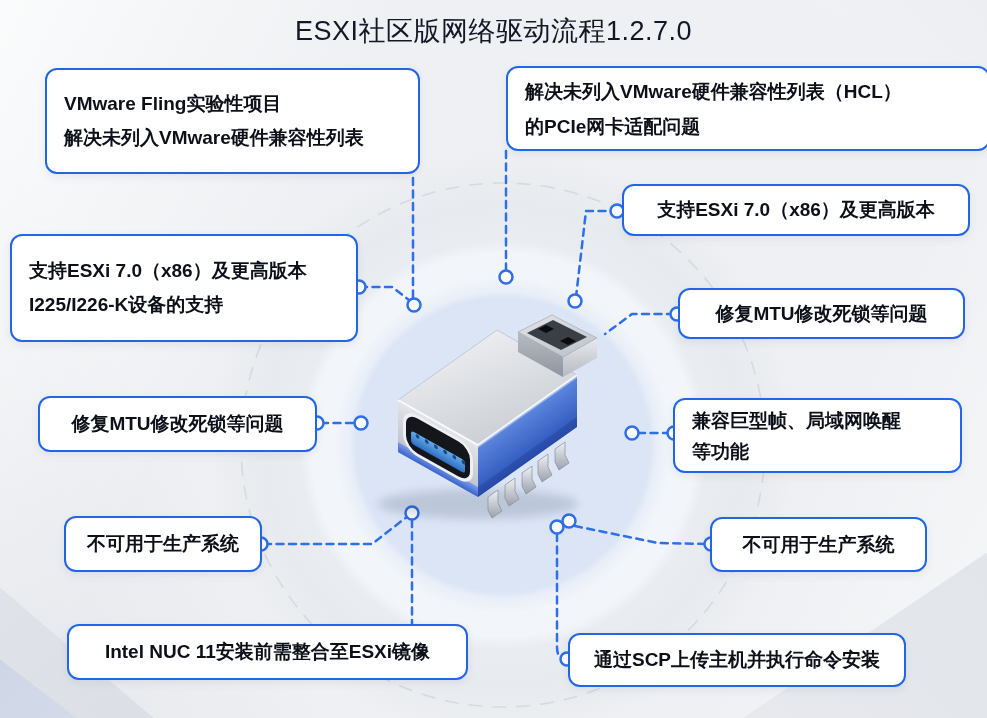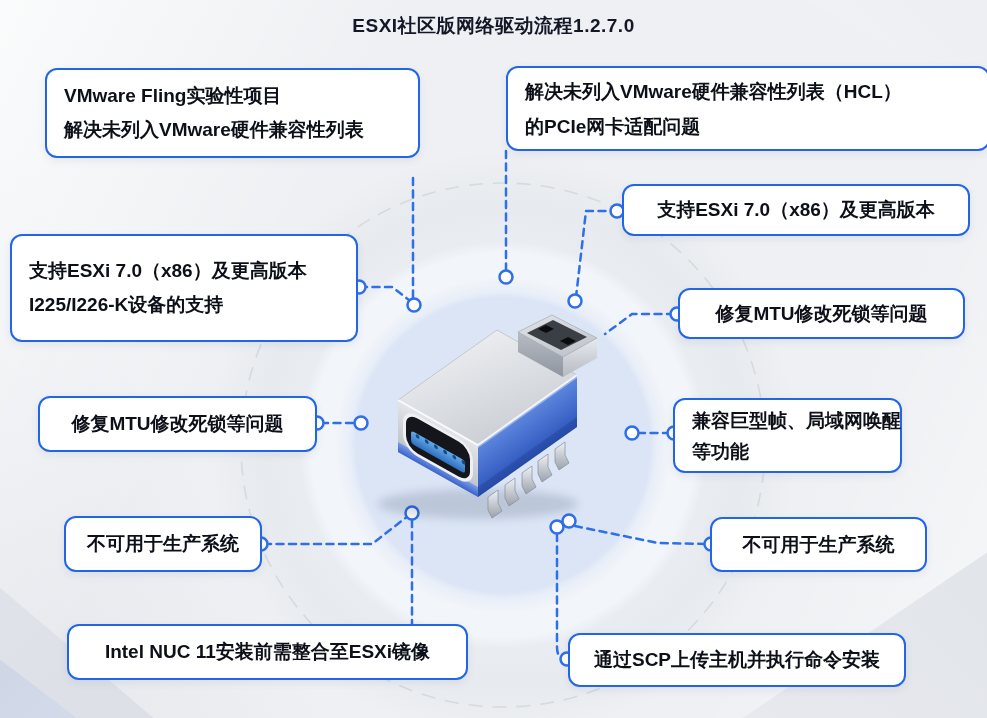--- a/index.html
+++ b/index.html
@@ -60,21 +60,21 @@
     color:#0d1019;font-size:19px;font-weight:700;
     box-shadow:0 3px 9px rgba(50,70,130,.08);
   }
   .box .ln{white-space:nowrap;}
   .multi{align-items:flex-start;padding:2px 12px 2px 17px;line-height:34px;}
   .lh35{line-height:35px;}
   .lh31{line-height:31px;}
   .single{align-items:center;text-align:center;}
   #page-title{
     position:absolute;top:13px;left:0;right:0;text-align:center;
-    font-size:19px;font-weight:700;color:#131726;letter-spacing:.5px;
+    font-size:27px;font-weight:400;color:#131726;letter-spacing:.5px;
   }
 </style>
 </head>
 <body>
 
 <div id="stage">
   <div class="bg-streaks"></div>
   <div class="corner corner-tr"></div>
   <div class="corner corner-bl"></div>
   <div class="corner corner-bl2"></div>
@@ -196,21 +196,21 @@
       <path d="M118 197 l 10 -7 l 0 13 l 4 8 l -10 7 l -4 -8 z"></path>
       <path d="M135 185 l 10 -7 l 0 13 l 4 8 l -10 7 l -4 -8 z"></path>
       <path d="M152 173 l 10 -7 l 0 13 l 4 8 l -10 7 l -4 -8 z"></path>
       <path d="M168 161 l 10 -7 l 0 13 l 4 8 l -10 7 l -4 -8 z"></path>
       <path d="M185 149 l 10 -7 l 0 13 l 4 8 l -10 7 l -4 -8 z"></path>
     </g>
   </svg>
 
   <div id="page-title">ESXI社区版网络驱动流程1.2.7.0</div>
 
-  <div class="box multi" style="left:45px;top:68px;width:375px;height:90px">
+  <div class="box multi" style="left:45px;top:68px;width:375px;height:106px">
     <div class="ln">VMware Fling实验性项目</div>
     <div class="ln">解决未列入VMware硬件兼容性列表</div>
   </div>
 
   <div class="box multi lh35" style="left:506px;top:66px;width:484px;height:85px">
     <div class="ln">解决未列入VMware硬件兼容性列表（HCL）</div>
     <div class="ln">的PCIe网卡适配问题</div>
   </div>
 
   <div class="box multi" style="left:10px;top:234px;width:348px;height:108px">
@@ -223,21 +223,21 @@
   </div>
 
   <div class="box single" style="left:38px;top:396px;width:279px;height:56px">
     <div class="ln">修复MTU修改死锁等问题</div>
   </div>
 
   <div class="box single" style="left:678px;top:288px;width:287px;height:51px">
     <div class="ln">修复MTU修改死锁等问题</div>
   </div>
 
-  <div class="box multi lh31" style="left:673px;top:398px;width:229px;height:75px">
+  <div class="box multi lh31" style="left:673px;top:398px;width:289px;height:75px">
     <div class="ln">兼容巨型帧、局域网唤醒</div>
     <div class="ln">等功能</div>
   </div>
 
   <div class="box single" style="left:64px;top:516px;width:198px;height:56px">
     <div class="ln">不可用于生产系统</div>
   </div>
 
   <div class="box single" style="left:710px;top:517px;width:217px;height:55px">
     <div class="ln">不可用于生产系统</div>

